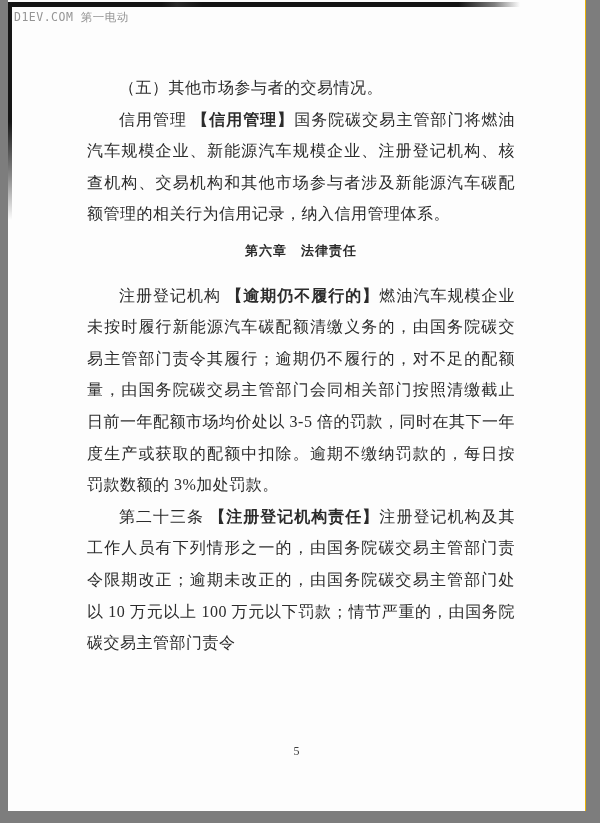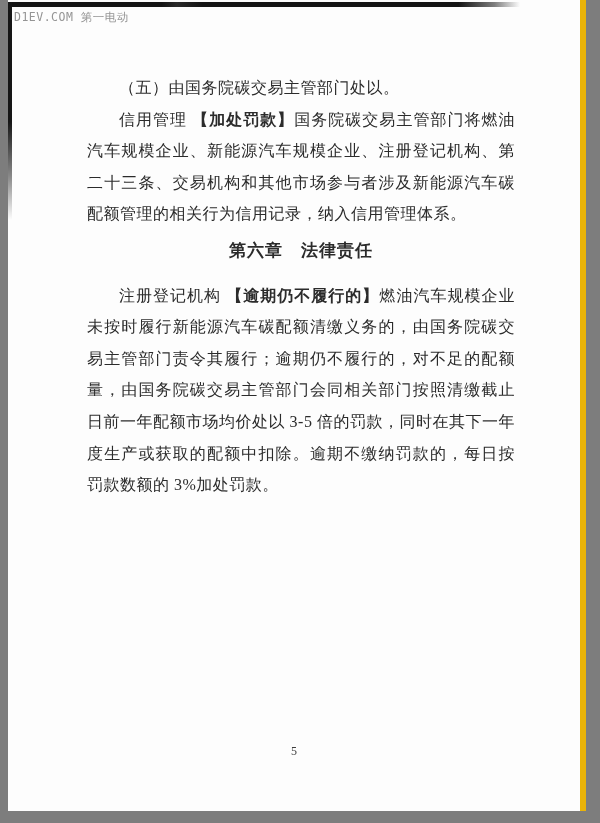--- a/index.html
+++ b/index.html
@@ -8,21 +8,21 @@
     position: relative;
     background: var(--outer_bg, #7d7d7d);
     overflow: hidden;
     font-family: "Liberation Serif", "DejaVu Serif", serif;
   }
   .page {
     position: absolute;
     left: 8px; top: 0;
     width: 578px; height: 811px;
     background: var(--page_bg, #fdfdfd);
-    border-right: 6px solid #eab308;
+    border-right: 1px solid #eab308;
   }
   
   .artifact-top {
     position: absolute;
     left: 0; top: 2px;
     width: 512px; height: 5px;
     background: linear-gradient(90deg, #141414 0 30%, #2a2a2a 33%, #141414 38% 88%, rgba(20,20,20,.55) 95%, rgba(20,20,20,0));
   }
   .artifact-left {
     position: absolute;
@@ -50,21 +50,21 @@
     text-align: justify;
   }
   .para { text-indent: 2em; word-break: break-all; }
   .para .title {
     font-weight: bold;
     font-family: "Liberation Sans", "DejaVu Sans", sans-serif;
   }
   .chapter {
     text-indent: 0;
     text-align: center;
-    font-size: 17px;
+    font-size: 13px;
     font-weight: bold;
     font-family: "Liberation Sans", "DejaVu Sans", sans-serif;
     margin: 5px 0 13px 0;
     letter-spacing: 1px;
   }
   .pagenum {
     position: absolute;
     left: 0; right: 0;
     top: 744px;
     text-align: center;
@@ -76,25 +76,26 @@
 </head>
 <body>
 
 <div class="page">
   <div class="artifact-top"></div>
   <div class="artifact-left"></div>
 
   <div class="watermark">D1EV.COM 第一电动</div>
 
   <div class="content">
-    <p class="para"><span class="num">（五）</span><span class="title"></span><span>由国务院碳交易主管部门处以。</span></p>
+    <p class="para"><span class="num">（五）</span><span class="title"></span><span>其他市场参与者的交易情况。</span></p>
 
-    <p class="para"><span class="num">信用管理 </span><span class="title">【加处罚款】</span><span>国务院碳交易主管部门将燃油汽车规模企业、新能源汽车规模企业、注册登记机构、第二十三条、交易机构和其他市场参与者涉及新能源汽车碳配额管理的相关行为信用记录，纳入信用管理体系。</span></p>
+    <p class="para"><span class="num">信用管理 </span><span class="title">【信用管理】</span><span>国务院碳交易主管部门将燃油汽车规模企业、新能源汽车规模企业、注册登记机构、核查机构、交易机构和其他市场参与者涉及新能源汽车碳配额管理的相关行为信用记录，纳入信用管理体系。</span></p>
 
     <h2 class="chapter">第六章　法律责任</h2>
 
 
     <p class="para"><span class="num">注册登记机构 </span><span class="title">【逾期仍不履行的】</span><span>燃油汽车规模企业未按时履行新能源汽车碳配额清缴义务的，由国务院碳交易主管部门责令其履行；逾期仍不履行的，对不足的配额量，由国务院碳交易主管部门会同相关部门按照清缴截止日前一年配额市场均价处以 3-5 倍的罚款，同时在其下一年度生产或获取的配额中扣除。逾期不缴纳罚款的，每日按罚款数额的 3%加处罚款。</span></p>
 
+    <p class="para"><span class="num">第二十三条 </span><span class="title">【注册登记机构责任】</span><span>注册登记机构及其工作人员有下列情形之一的，由国务院碳交易主管部门责令限期改正；逾期未改正的，由国务院碳交易主管部门处以 10 万元以上 100 万元以下罚款；情节严重的，由国务院碳交易主管部门责令</span></p>
   </div>
 
   <div class="pagenum">5</div>
 </div>
 
 </body></html>

